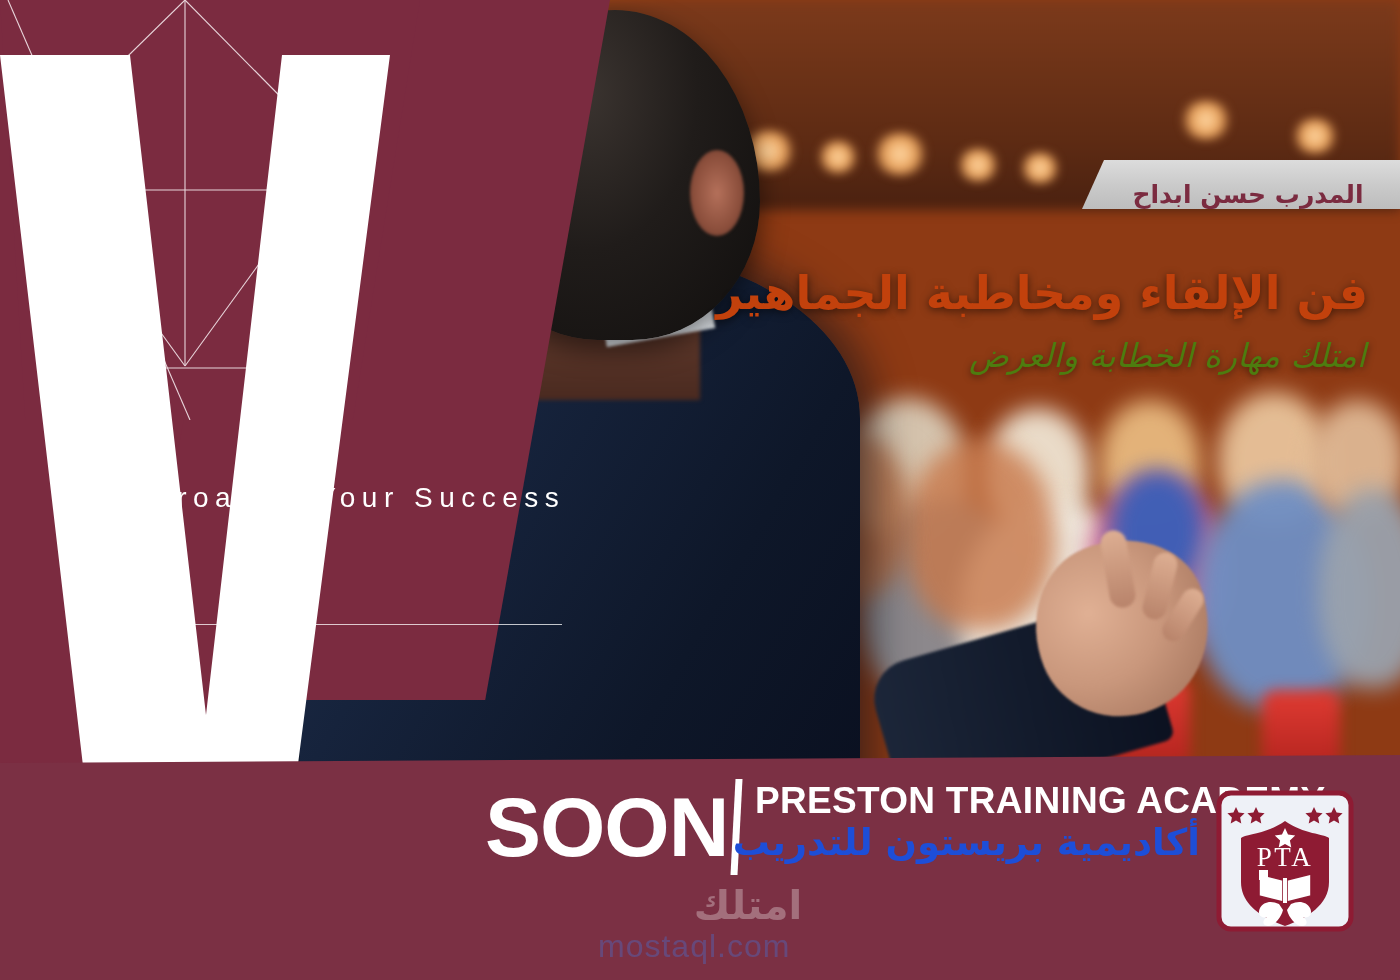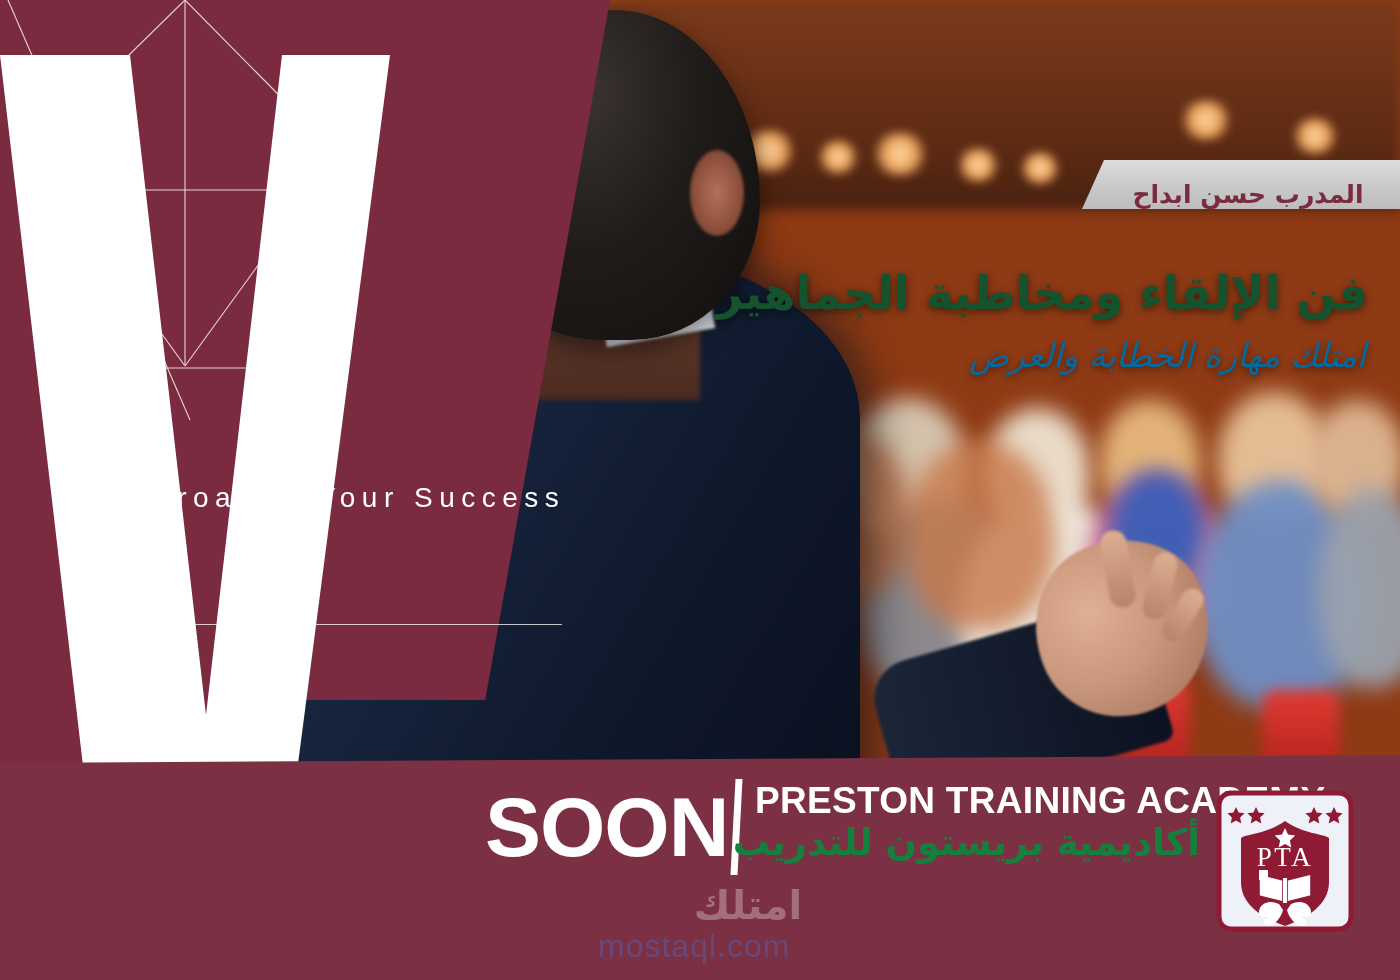--- a/index.html
+++ b/index.html
@@ -176,21 +176,21 @@
     transform:skewX(-3deg);
   }
   .acad-en{
     position:absolute;left:755px;top:25px;
     font-size:37px;font-weight:bold;color:#fff;
     letter-spacing:.3px;white-space:nowrap;
     font-family:"Liberation Sans",sans-serif;
   }
   .acad-ar{
     position:absolute;left:755px;top:66px;width:445px;
-    font-size:37px;font-weight:bold;color:#15803d;
+    font-size:37px;font-weight:bold;color:#1d4ed8;
     text-align:left;direction:rtl;white-space:nowrap;
     font-family:"DejaVu Sans",sans-serif;
   }
 
   
   .logo-badge{
     position:absolute;left:1215px;top:790px;width:140px;height:142px;
     z-index:13;
   }
 
@@ -204,30 +204,30 @@
     display:flex;align-items:flex-end;justify-content:center;
   }
   .trainer-name{
     color:#7b2b40;font-size:25px;font-weight:bold;
     direction:rtl;padding:0 26px 0 40px;
     font-family:"DejaVu Sans",sans-serif;
     white-space:nowrap;
   }
   .headline{
     position:absolute;right:32px;top:266px;
-    color:#14532d;font-size:46px;font-weight:bold;
+    color:#c2410c;font-size:46px;font-weight:bold;
     direction:rtl;white-space:nowrap;
     letter-spacing:0px;
     text-shadow:0 2px 8px rgba(0,0,0,.55);
     z-index:10;
     font-family:"DejaVu Sans",sans-serif;
   }
   .subhead{
     position:absolute;right:34px;top:336px;
-    color:#0369a1;font-size:33px;
+    color:#4d7c0f;font-size:33px;
     direction:rtl;white-space:nowrap;
     text-shadow:0 2px 7px rgba(0,0,0,.5);
     z-index:10;
     font-family:"DejaVu Serif",serif;
     font-style:italic;
   }
   .tagline{
     position:absolute;left:152px;top:482px;
     color:#ffffff;font-size:28px;
     letter-spacing:6.5px;white-space:nowrap;

